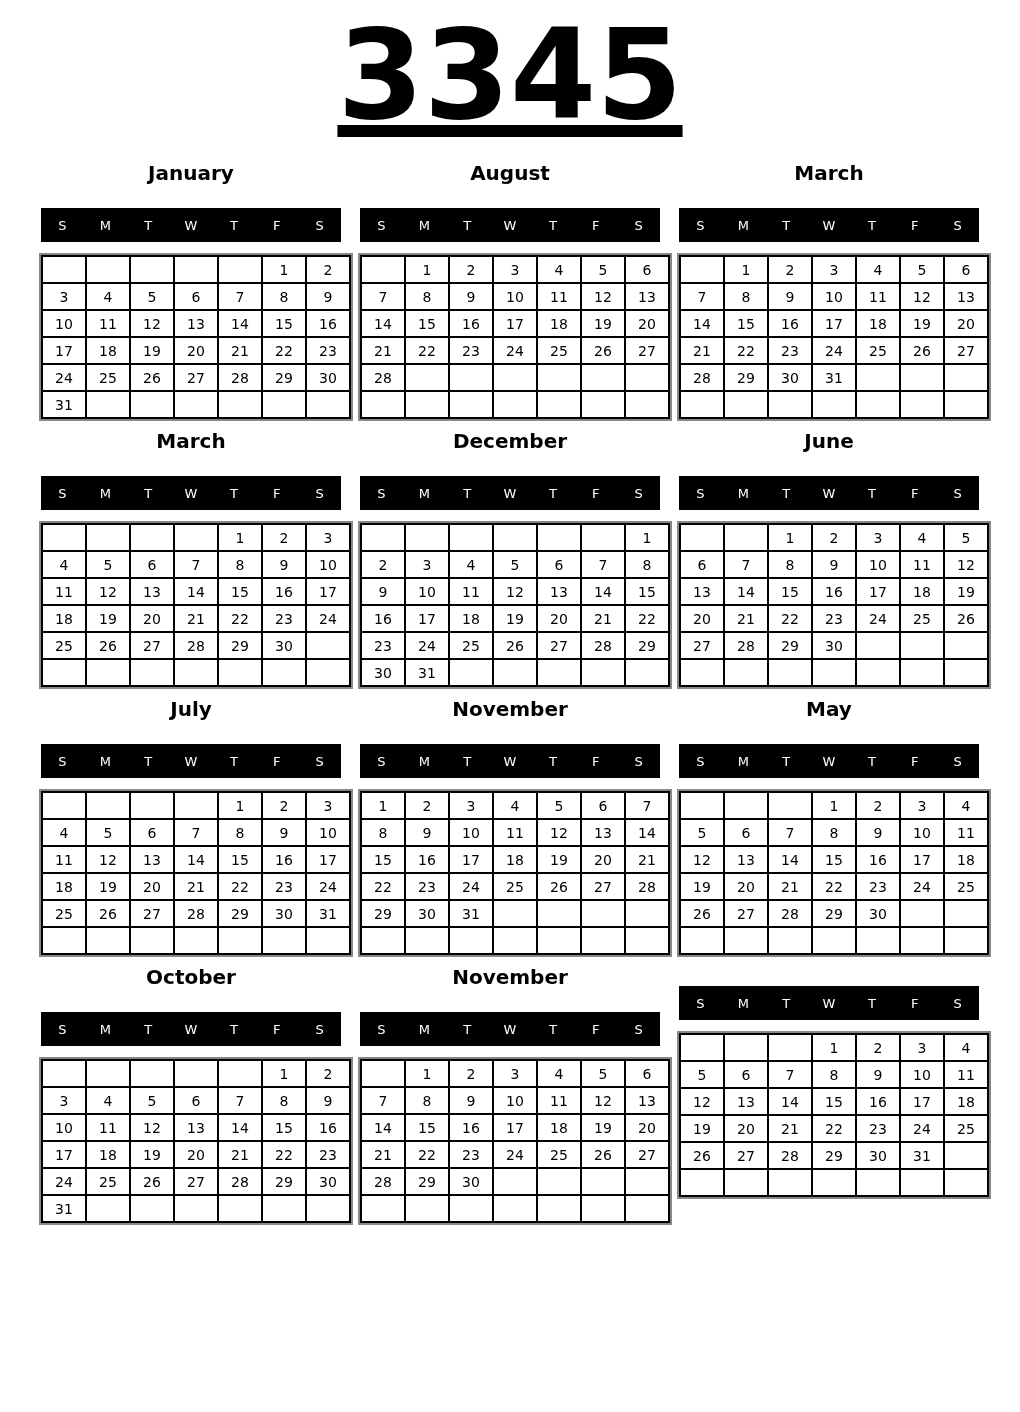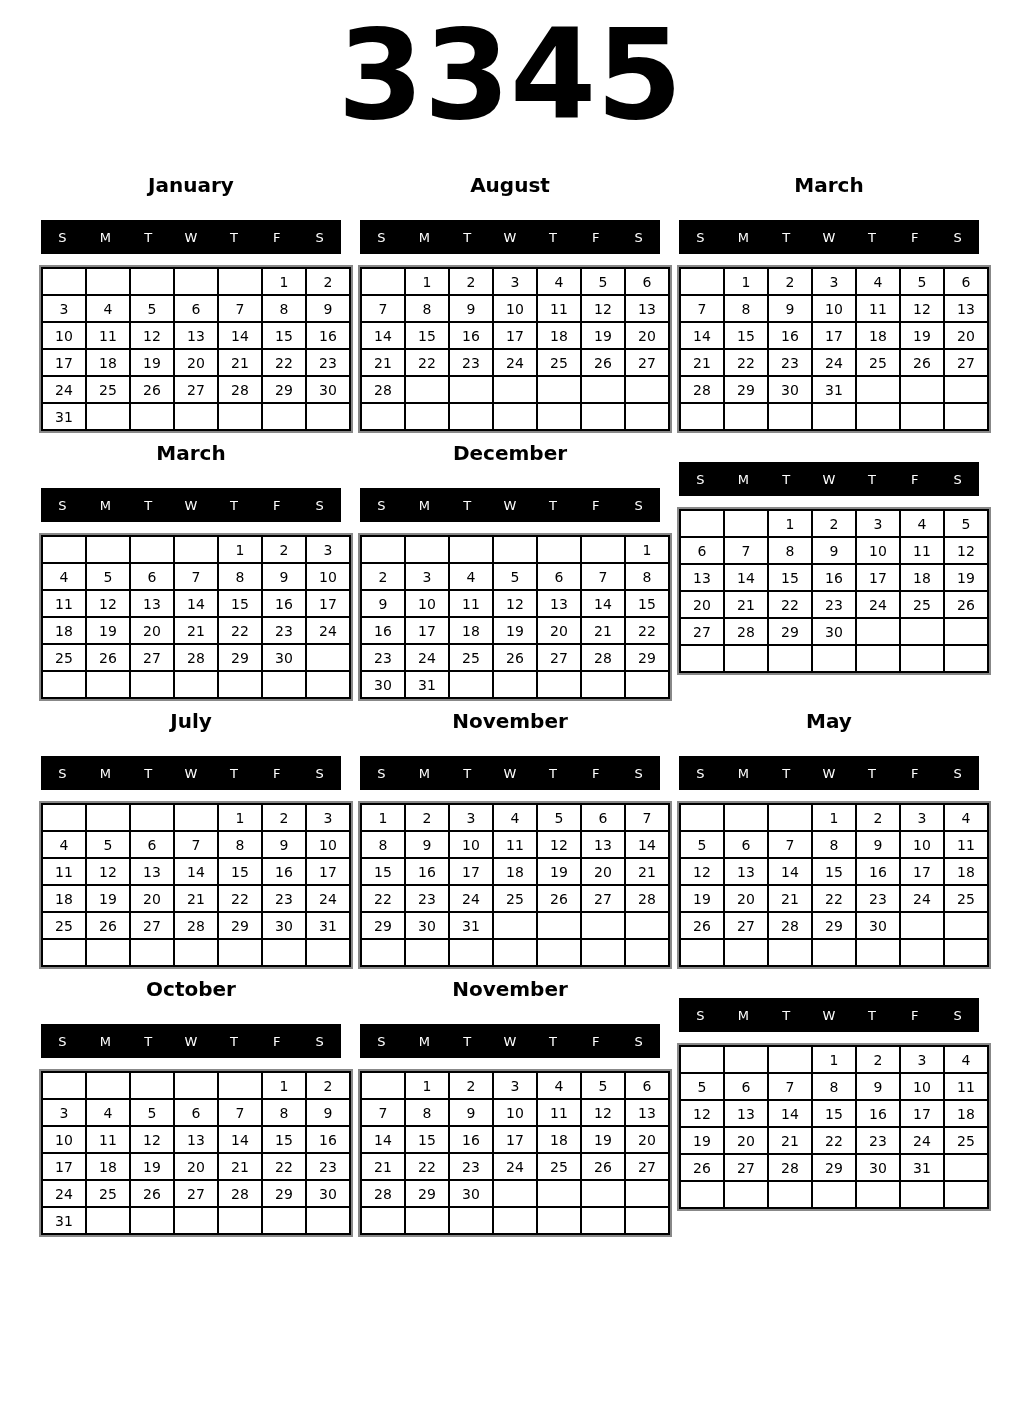--- a/index.html
+++ b/index.html
@@ -15,28 +15,29 @@
     overflow: hidden;
   }
   .page-title {
     margin: 0;
     text-align: center;
     font-size: 124px;
     font-weight: bold;
     line-height: 150px;
     letter-spacing: 0px;
     color: #000000;
+    text-decoration: underline;
   }
   .calendar-grid {
     display: grid;
     grid-template-columns: repeat(3, 300px);
     column-gap: 19px;
     row-gap: 9px;
     justify-content: center;
-    margin-top: 22px;
+    margin-top: 10px;
   }
   .month {
     width: 300px;
   }
   .month-name {
     height: 26px;
     line-height: 26px;
     text-align: center;
     font-size: 20px;
     font-weight: bold;
@@ -429,20 +430,21 @@
             <td></td>
             <td></td>
             <td></td>
             <td></td>
           </tr>
         </tbody>
     </table>
   </div>
 
   <div class="month">
+    <div class="month-name">June</div>
     <div class="dow-bar">
         <div class="dow-cell">S</div>
         <div class="dow-cell">M</div>
         <div class="dow-cell">T</div>
         <div class="dow-cell">W</div>
         <div class="dow-cell">T</div>
         <div class="dow-cell">F</div>
         <div class="dow-cell">S</div>
       </div>
     <table class="days-table">

